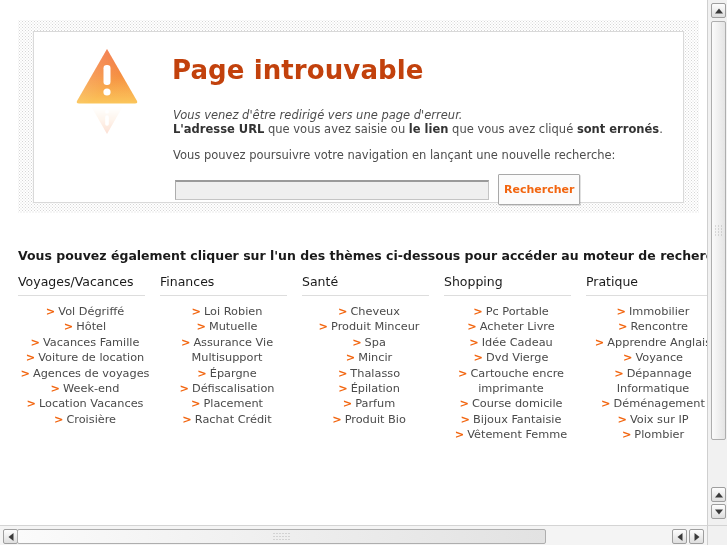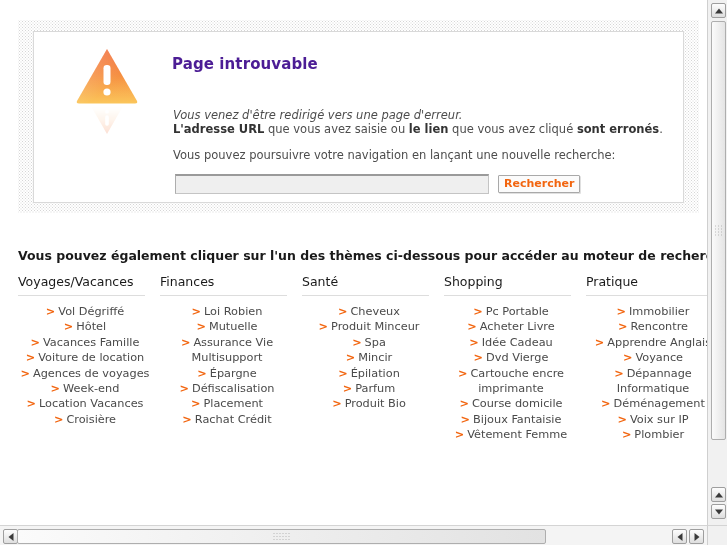--- a/index.html
+++ b/index.html
@@ -84,23 +84,23 @@
     opacity: 0.22;
     -webkit-mask-image: linear-gradient(to top, transparent 5%, rgba(0,0,0,0.9) 95%);
     mask-image: linear-gradient(to top, transparent 5%, rgba(0,0,0,0.9) 95%);
   }
 
   
   #error-title {
     position: absolute;
     left: 138px;
     top: 23px;
-    font-size: 15px;
+    font-size: 26px;
     font-weight: bold;
-    color: #4c1d95;
+    color: #c2410c;
     letter-spacing: 0.1px;
     white-space: nowrap;
   }
 
   .err-body {
     position: absolute;
     left: 139px;
     font-size: 11.5px;
     color: #4d4d4d;
     line-height: 15px;
@@ -128,21 +128,21 @@
     border-left: 1px solid #adadad;
     font-family: "DejaVu Sans", "Liberation Sans", sans-serif;
     font-size: 11px;
     color: #333;
     padding: 1px 3px;
     box-sizing: content-box;
     outline: none;
   }
   #search-button {
     margin-left: 9px;
-    height: 18px;
+    height: 31px;
     padding: 0 5px;
     background: #fbfbfb;
     border: 1px solid #a9a9a9;
     border-radius: 1px;
     color: #f2650f;
     font-family: "DejaVu Sans", "Liberation Sans", sans-serif;
     font-size: 11px;
     font-weight: bold;
     line-height: 16px;
     cursor: pointer;
@@ -399,20 +399,21 @@
       </div>
 
       <div class="col">
         <div class="col-title">Santé</div>
         <div class="col-rule"></div>
         <ul class="col-list">
           <li><span class="arrow">&gt;</span><span>Cheveux</span></li>
           <li><span class="arrow">&gt;</span><span>Produit Minceur</span></li>
           <li><span class="arrow">&gt;</span><span>Spa</span></li>
           <li><span class="arrow">&gt;</span><span>Mincir</span></li>
+          <li><span class="arrow">&gt;</span><span>Thalasso</span></li>
           <li><span class="arrow">&gt;</span><span>Épilation</span></li>
           <li><span class="arrow">&gt;</span><span>Parfum</span></li>
           <li><span class="arrow">&gt;</span><span>Produit Bio</span></li>
         </ul>
       </div>
 
       <div class="col">
         <div class="col-title">Shopping</div>
         <div class="col-rule"></div>
         <ul class="col-list">

